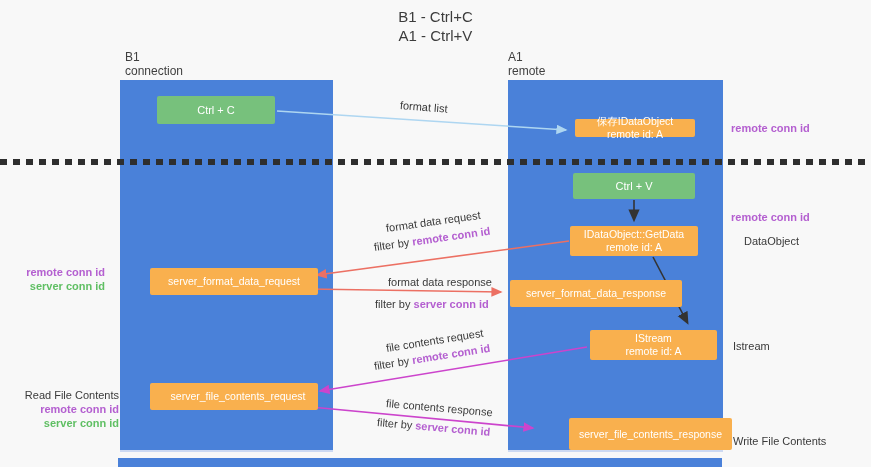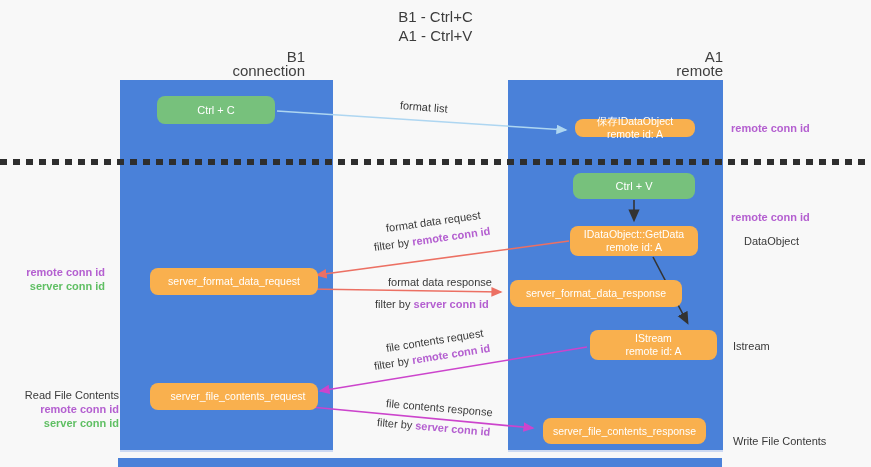--- a/index.html
+++ b/index.html
@@ -2,45 +2,45 @@
 <html><head>
 <meta charset="utf-8">
 <style>
   html,body{margin:0;padding:0;}
   body{font-family:"Liberation Sans","DejaVu Sans",sans-serif;background:#f8f8f8;}
   #stage{position:relative;width:871px;height:467px;background:#f8f8f8;overflow:hidden;}
 
   .title{position:absolute;top:7px;left:0;width:871px;text-align:center;
          font-size:15px;color:#3c3c3c;line-height:19px;}
 
-  .lane-header{position:absolute;text-align:right;font-size:15px;color:#3f3f3f;line-height:14px;}
+  .lane-header{position:absolute;text-align:left;font-size:12px;color:#3f3f3f;line-height:14px;}
   .lane-header.left{left:125px;top:50px;width:180px;}
   .lane-header.right{left:508px;top:50px;width:215px;}
 
   .lane{position:absolute;top:80px;height:370px;background:#4a81d9;border-bottom:2px solid #ccd9f2;}
   .lane.left{left:120px;width:213px;}
   .lane.right{left:508px;width:215px;}
   .lane-strip{position:absolute;left:118px;top:458px;width:604px;height:9px;background:#4a81d9;}
 
   svg.wires{position:absolute;left:0;top:0;pointer-events:none;}
 
   .box{position:absolute;display:flex;flex-direction:column;align-items:center;justify-content:center;
-       color:#fff;font-size:10.5px;line-height:13px;text-align:center;border-radius:8px;white-space:nowrap;}
+       color:#fff;font-size:10.5px;line-height:13px;text-align:center;border-radius:2px;white-space:nowrap;}
   .box.green{background:#77c17c;}
   .box.orange{background:#f9b04e;}
 
   .b-ctrl-c{left:157px;top:96px;width:118px;height:28px;font-size:11px;}
   .b-save{left:575px;top:119px;width:120px;height:18px;}
   .b-ctrl-v{left:573px;top:173px;width:122px;height:26px;font-size:11px;}
   .b-getdata{left:570px;top:226px;width:128px;height:30px;}
   .b-istream{left:590px;top:330px;width:127px;height:30px;}
   .b-fmt-req{left:150px;top:268px;width:168px;height:27px;}
   .b-fmt-resp{left:510px;top:280px;width:172px;height:27px;}
   .b-file-req{left:150px;top:383px;width:160px;height:27px;padding-left:8px;}
-  .b-file-resp{left:543px;top:418px;width:163px;height:26px;}
+  .b-file-resp{left:569px;top:418px;width:163px;height:32px;}
 
   .lbl{position:absolute;font-size:11px;color:#3a3a3a;white-space:nowrap;}
   .purple{color:#b45fd0;font-weight:bold;}
   .green-txt{color:#5fbf63;font-weight:bold;}
   .rot-n8{transform:rotate(-8deg);transform-origin:left center;}
   .rot-n9{transform:rotate(-9deg);transform-origin:left center;}
   .rot-p4{transform:rotate(4.5deg);transform-origin:left center;}
   .rot-p5{transform:rotate(5deg);transform-origin:left center;}
 
   .left-group{position:absolute;text-align:right;font-size:11px;line-height:14px;}

